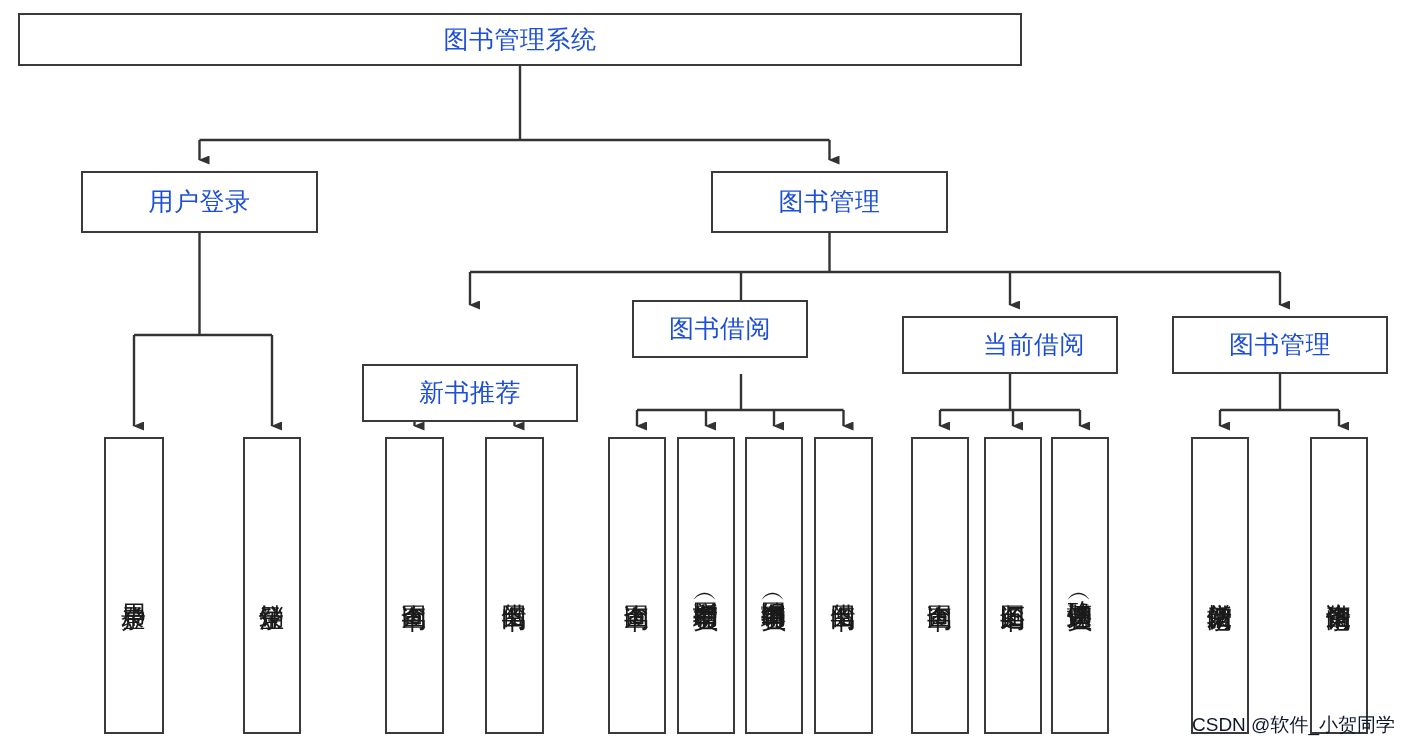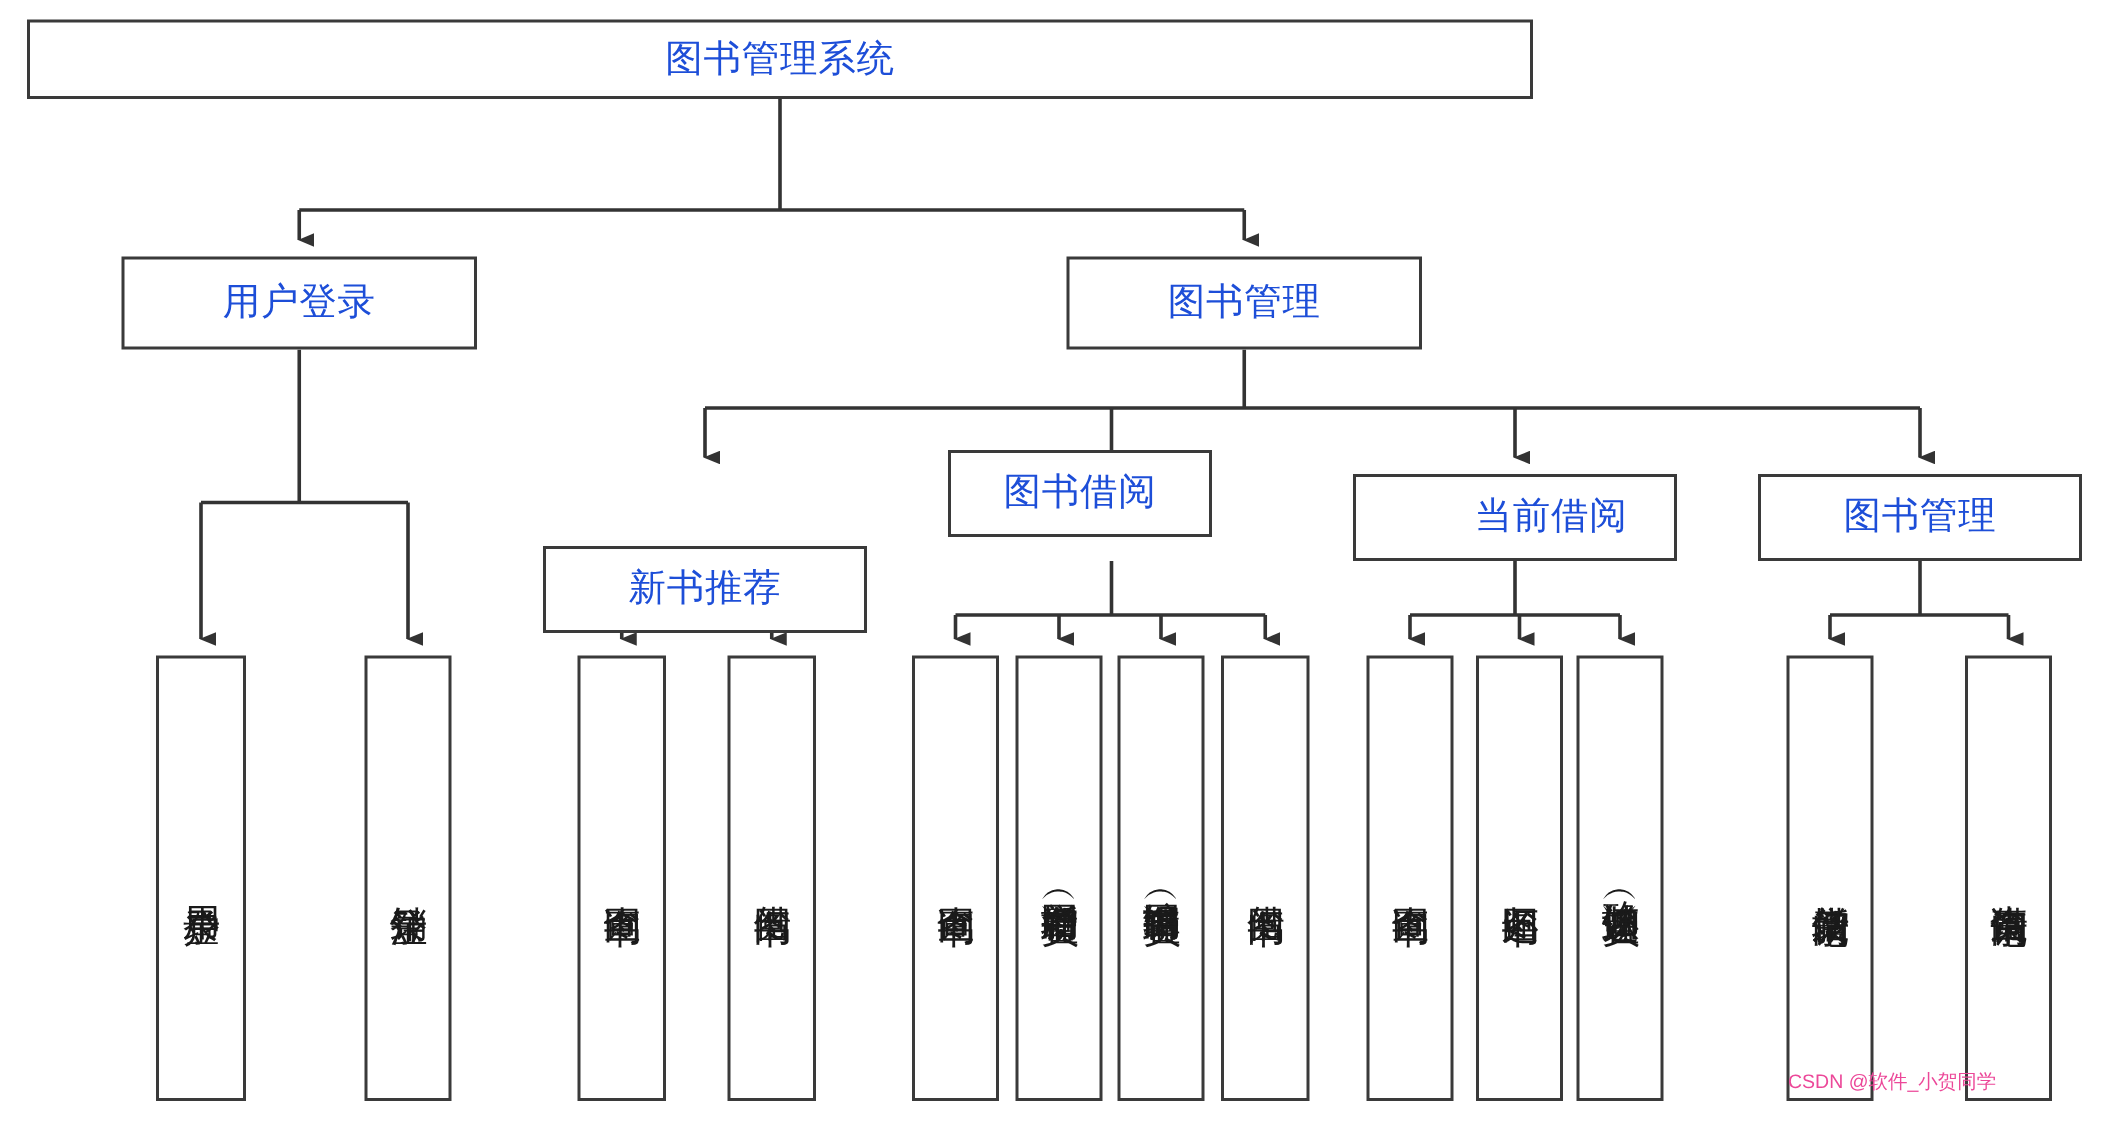--- a/index.html
+++ b/index.html
@@ -46,22 +46,22 @@
     color: #1a1a1a;
     writing-mode: vertical-rl;
     text-orientation: upright;
     line-height: 1.28;
     letter-spacing: 1px;
     white-space: nowrap;
     text-align: center;
   }
   .watermark {
     position: absolute;
-    font-size: 13px;
-    color: #ec4899;
+    font-size: 19px;
+    color: #0f172a;
     white-space: nowrap;
     user-select: none;
     pointer-events: none;
   }
 </style>
 </head>
 <body>
 
 <div id="diagram-root">
 

